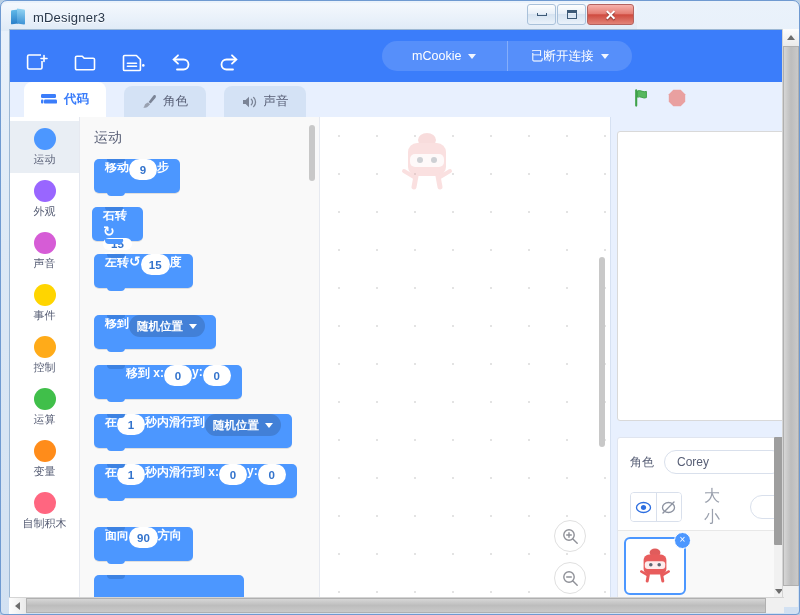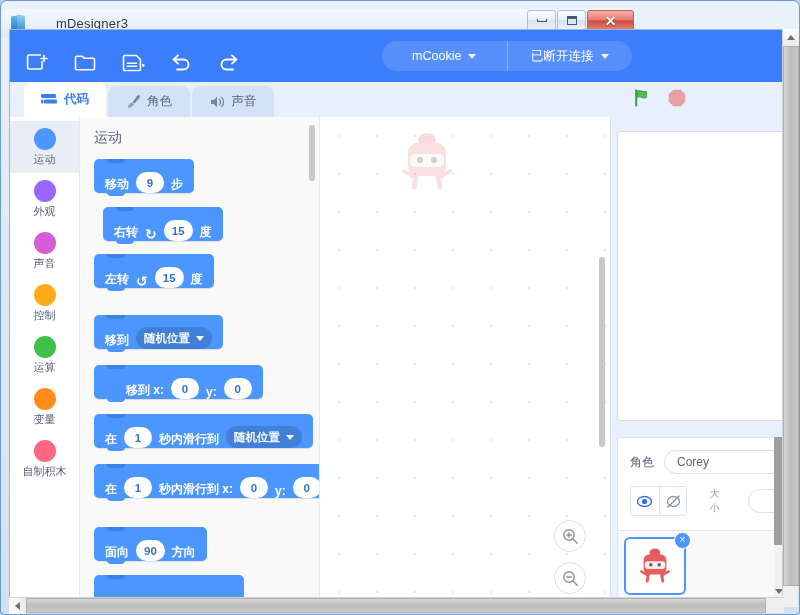--- a/index.html
+++ b/index.html
@@ -14,24 +14,24 @@
   #window-frame {
     position: absolute; left: 0; top: 0;
     width: 800px; height: 615px;
     background: linear-gradient(180deg,#eaf2fb 0%, #dde9f6 40%, #d2e1f2 100%);
     border: 1px solid #6f9ad1;
     border-radius: 7px 7px 4px 4px;
   }
 
   
   #title-bar {
-    position: absolute; left: 0; top: 8px; width: 636px; height: 28px;
+    position: absolute; left: 0; top: 2px; width: 636px; height: 28px;
     border-radius: 6px 6px 0 0;
     background: linear-gradient(180deg,#f4f8fd 0%, #e9f1fa 55%, #dfeaf6 100%);
-    display: flex; align-items: center; gap: 23px;
+    display: flex; align-items: center;
   }
   #title-icon {
     width: 16px; height: 16px; margin-left: 9px; margin-right: 7px;
     position: relative; flex: none;
   }
   #title-icon .ic-a {
     position:absolute; left:1px; top:1px; width:7px; height:14px;
     background: linear-gradient(180deg,#5fb8e8,#2a7fc9);
     border-radius: 1px 0 0 1px;
     transform: skewY(-8deg);
@@ -112,21 +112,21 @@
   #tabstrip {
     position: absolute; left: 0; top: 52px; width: 775px; height: 35px;
     background: #e8f0fe;
     display: flex; align-items: flex-end; padding-left: 14px;
   }
   .tab {
     height: 31px; min-width: 82px; padding: 0 16px;
     display: flex; align-items: center; justify-content: center; gap: 6px;
     font-size: 12.5px; color: #575e75;
     background: #d4e2f5; border-radius: 8px 8px 0 0;
-    margin-right: 2px; cursor: pointer;
+    margin-right: 18px; cursor: pointer;
   }
   .tab.active { background: #ffffff; color: #3b7dfa; font-weight: bold; height: 35px; }
   .tab .tabicon { display: flex; align-items: center; }
 
   #run-controls {
     position: absolute; right: 96px; top: 58px;
     display: flex; align-items: center; gap: 14px;
   }
 
   
@@ -156,22 +156,22 @@
     border-right: 1px solid #e6e9f0;
   }
   #palette-title {
     position: absolute; left: 14px; top: 12px;
     font-size: 14px; color: #575e75;
   }
   .blk {
     position: absolute;
     background: #4c97ff;
     border-radius: 5px;
-    display: flex; align-items: flex-end;
-    height: 34px; padding: 0 11px; gap: 7px;
+    display: flex; align-items: flex-start;
+    height: 34px; padding: 0 11px; 
     color: #ffffff; font-size: 12px; font-weight: bold;
     box-shadow: 0 1px 0 rgba(0,0,0,.10);
     cursor: pointer;
     white-space: nowrap;
   }
   
   .blk::after {
     content:""; position:absolute; left:13px; bottom:-3px;
     width: 18px; height: 5px; background: #4c97ff;
     border-radius: 0 0 4px 4px;
@@ -460,20 +460,24 @@
         </div>
         <div class="cat">
           <span class="dot" style="background:#9966ff"></span>
           <span class="lbl">外观</span>
         </div>
         <div class="cat">
           <span class="dot" style="background:#d65cd6"></span>
           <span class="lbl">声音</span>
         </div>
         <div class="cat">
+          <span class="dot" style="background:#ffd500"></span>
+          <span class="lbl">事件</span>
+        </div>
+        <div class="cat">
           <span class="dot" style="background:#ffab19"></span>
           <span class="lbl">控制</span>
         </div>
         <div class="cat">
           <span class="dot" style="background:#40bf4a"></span>
           <span class="lbl">运算</span>
         </div>
         <div class="cat">
           <span class="dot" style="background:#ff8c1a"></span>
           <span class="lbl">变量</span>
@@ -486,21 +490,21 @@
 
       <div id="palette">
         <div id="palette-title">运动</div>
 
         <div class="blk" style="left:14px; top:42px;">
           <span>移动</span>
           <span class="oval">9</span>
           <span>步</span>
         </div>
 
-        <div class="blk" style="left:23px; top:90px;">
+        <div class="blk" style="left:12px; top:90px;flex-direction:column;">
           <span>右转</span>
           <span class="rot-ic">↻</span>
           <span class="oval">15</span>
           <span>度</span>
         </div>
 
         <div class="blk" style="left:14px; top:137px;">
           <span>左转</span>
           <span class="rot-ic">↺</span>
           <span class="oval">15</span>
@@ -602,21 +606,21 @@
                   <circle cx="8.5" cy="8.5" r="2.6" fill="#2d6ee0"></circle>
                 </svg>
               </div>
               <div>
                 <svg width="17" height="17" viewBox="0 0 17 17">
                   <ellipse cx="8.5" cy="8.5" rx="6" ry="5" fill="none" stroke="#8d93a1" stroke-width="1.3"></ellipse>
                   <path d="M3 14 L14 3" stroke="#8d93a1" stroke-width="1.4" stroke-linecap="round"></path>
                 </svg>
               </div>
             </span>
-            <span class="lab" style="font-size:10px;color:#9aa0ad;">大小</span>
+            <span class="lab" style="font-size:16px;color:#9aa0ad;">大小</span>
             <span class="field" style="width:52px;"></span>
           </div>
 
           <div id="sprite-list">
             <div id="sprite-thumb">
               <span id="sprite-del">×</span>
               <svg width="42" height="42" viewBox="0 0 70 70">
                 <ellipse cx="35" cy="13" rx="9" ry="7" fill="#e05c5c"></ellipse>
                 <rect x="16" y="16" width="38" height="33" rx="9" fill="#e85c5c"></rect>
                 <rect x="18" y="27" width="34" height="13" rx="5" fill="#fdecec"></rect>

